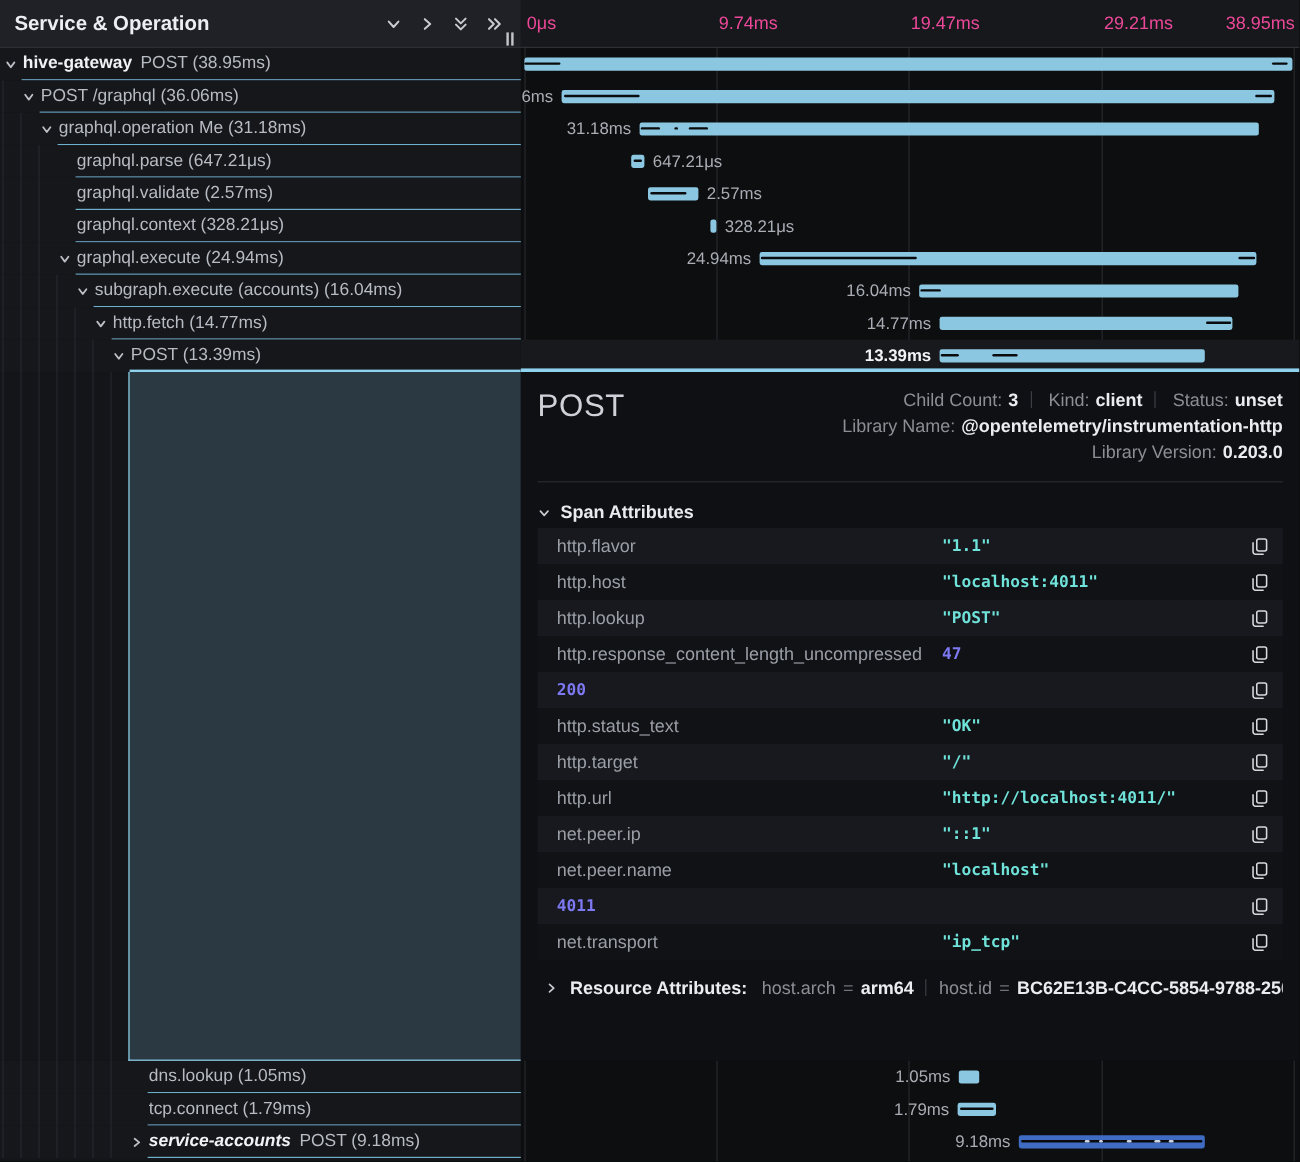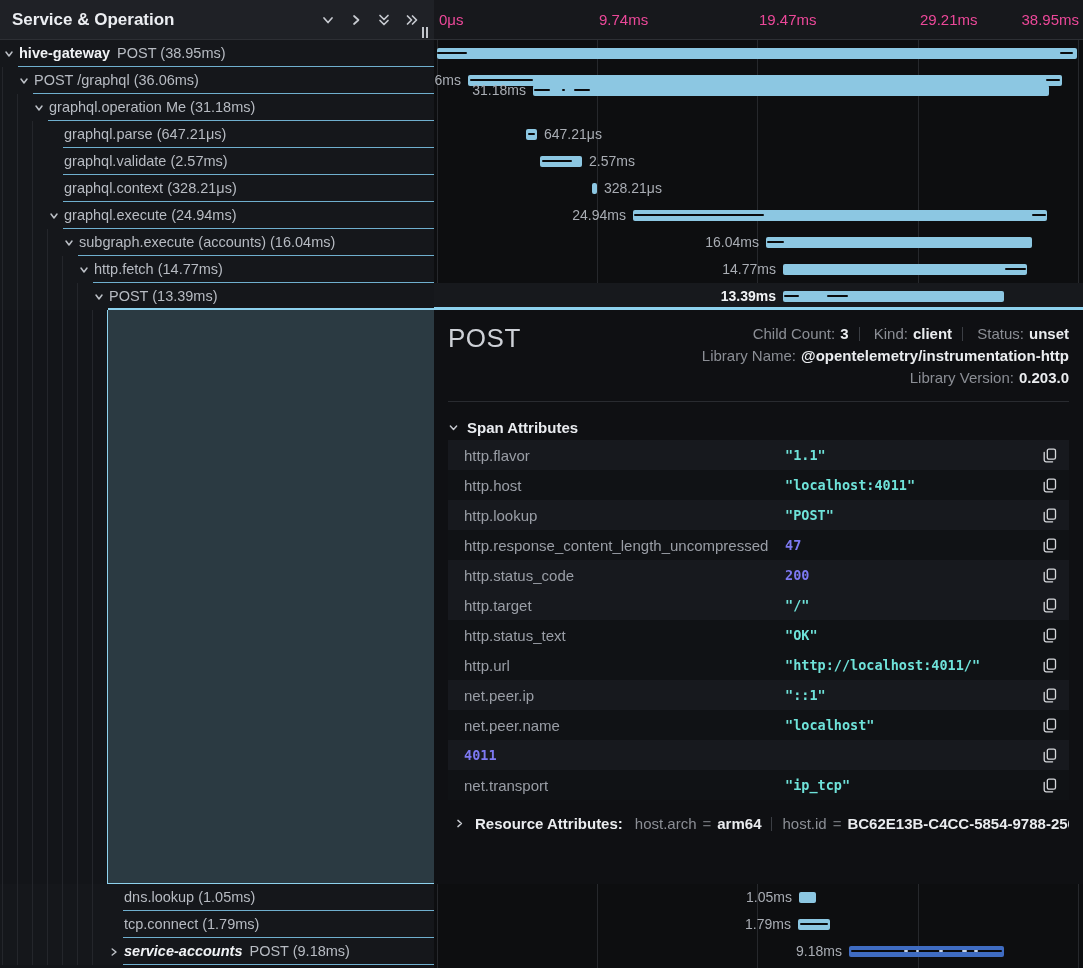--- a/index.html
+++ b/index.html
@@ -107,21 +107,21 @@
             <i class="btick" style="left:623px;width:13px"></i>
           </div>
         </div>
         <div class="tl-row" style="top: 67px;">
           <div class="bar" style="left:34px;width:594px;background:#8cc7e2">
             <i class="btick" style="left:2px;width:63px"></i>
             <i class="btick" style="left:578px;width:14px"></i>
           </div>
           <span class="bl" style="right:622px">6ms</span>
         </div>
-        <div class="tl-row" style="top: 77px;">
+        <div class="tl-row" style="top: 94px;">
           <div class="bar" style="left:99px;width:516px;background:#8cc7e2">
             <i class="btick" style="left:1px;width:16px"></i>
             <i class="btick" style="left:29px;width:3px"></i>
             <i class="btick" style="left:41px;width:16px"></i>
           </div>
           <span class="bl" style="right:557px">31.18ms</span>
         </div>
         <div class="tl-row" style="top: 121px;">
           <div class="bar" style="left:92px;width:11px;background:#8cc7e2">
             <i class="btick" style="left:2px;width:7px"></i>
@@ -443,42 +443,41 @@
           <span class="attr-key">http.response_content_length_uncompressed</span>
           <span class="attr-val number">47</span>
           <button class="copy-btn">
             <svg width="14" height="15" viewBox="0 0 14 15">
               <rect x="4.3" y="1.2" width="8.2" height="10" rx="1.6" fill="none" stroke="currentColor" stroke-width="1.3"></rect>
               <path d="M9.6 13.8H3.2A2 2 0 0 1 1.2 11.8V4.4" fill="none" stroke="currentColor" stroke-width="1.3" stroke-linecap="round"></path>
             </svg>
           </button>
         </div>
         <div class="attr-row odd">
-          <span class="attr-key">http.status_code</span>
           <span class="attr-val number">200</span>
+          <button class="copy-btn">
+            <svg width="14" height="15" viewBox="0 0 14 15">
+              <rect x="4.3" y="1.2" width="8.2" height="10" rx="1.6" fill="none" stroke="currentColor" stroke-width="1.3"></rect>
+              <path d="M9.6 13.8H3.2A2 2 0 0 1 1.2 11.8V4.4" fill="none" stroke="currentColor" stroke-width="1.3" stroke-linecap="round"></path>
+            </svg>
+          </button>
+        </div>
+        <div class="attr-row even">
+          <span class="attr-key">http.status_text</span>
+          <span class="attr-val string">"OK"</span>
           <button class="copy-btn">
             <svg width="14" height="15" viewBox="0 0 14 15">
               <rect x="4.3" y="1.2" width="8.2" height="10" rx="1.6" fill="none" stroke="currentColor" stroke-width="1.3"></rect>
               <path d="M9.6 13.8H3.2A2 2 0 0 1 1.2 11.8V4.4" fill="none" stroke="currentColor" stroke-width="1.3" stroke-linecap="round"></path>
             </svg>
           </button>
         </div>
         <div class="attr-row odd">
           <span class="attr-key">http.target</span>
           <span class="attr-val string">"/"</span>
-          <button class="copy-btn">
-            <svg width="14" height="15" viewBox="0 0 14 15">
-              <rect x="4.3" y="1.2" width="8.2" height="10" rx="1.6" fill="none" stroke="currentColor" stroke-width="1.3"></rect>
-              <path d="M9.6 13.8H3.2A2 2 0 0 1 1.2 11.8V4.4" fill="none" stroke="currentColor" stroke-width="1.3" stroke-linecap="round"></path>
-            </svg>
-          </button>
-        </div>
-        <div class="attr-row even">
-          <span class="attr-key">http.status_text</span>
-          <span class="attr-val string">"OK"</span>
           <button class="copy-btn">
             <svg width="14" height="15" viewBox="0 0 14 15">
               <rect x="4.3" y="1.2" width="8.2" height="10" rx="1.6" fill="none" stroke="currentColor" stroke-width="1.3"></rect>
               <path d="M9.6 13.8H3.2A2 2 0 0 1 1.2 11.8V4.4" fill="none" stroke="currentColor" stroke-width="1.3" stroke-linecap="round"></path>
             </svg>
           </button>
         </div>
         <div class="attr-row even">
           <span class="attr-key">http.url</span>
           <span class="attr-val string">"http://localhost:4011/"</span>

